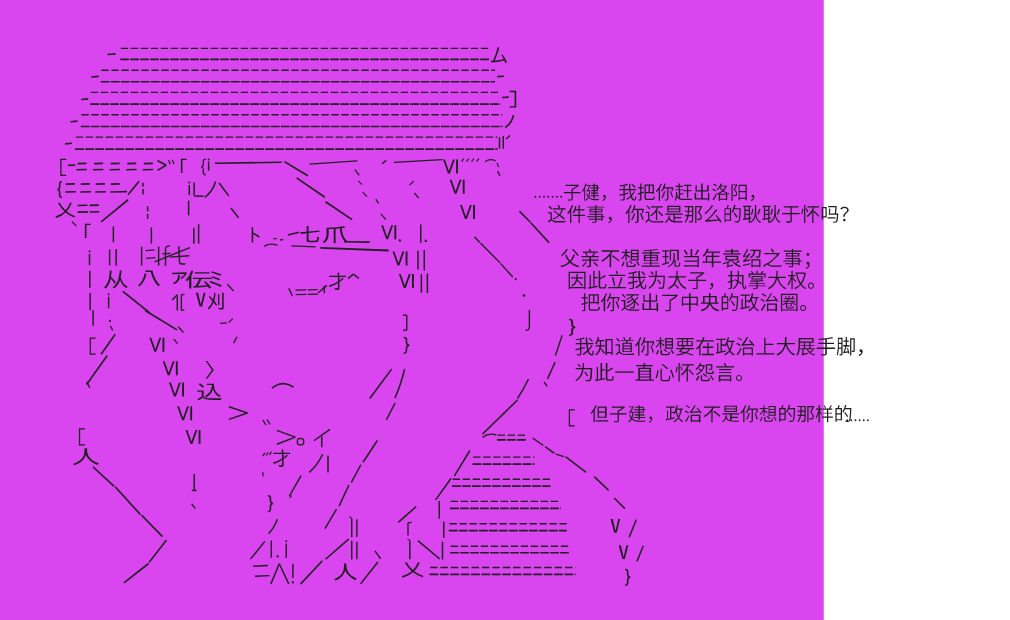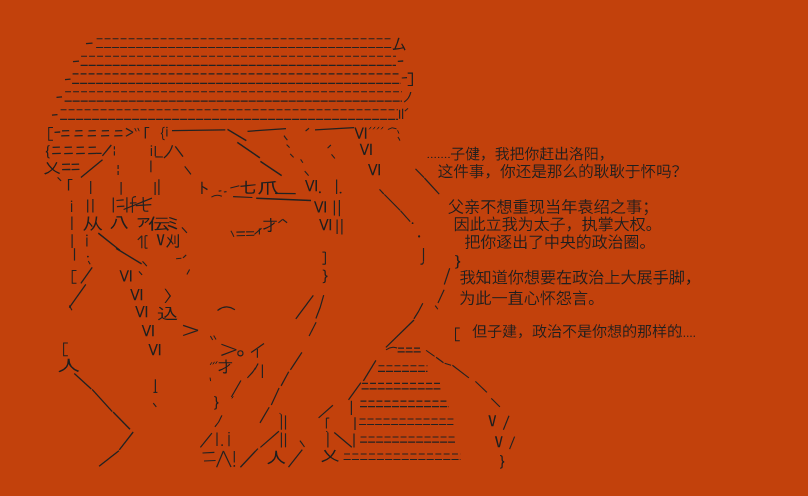--- a/index.html
+++ b/index.html
@@ -1,18 +1,18 @@
 <!DOCTYPE html>
 <html><head>
 <meta charset="utf-8">
 <style>
   html,body { margin:0; padding:0; }
   body { width:808px; height:496px; background:#ffffff; overflow:hidden;
          font-family:"DejaVu Sans", sans-serif; }
-  .scene { position:relative; width:808px; height:496px; background:#c2410c; }
+  .scene { position:relative; width:659px; height:496px; background:#d946ef; }
   .art-svg { position:absolute; left:0; top:0; filter:blur(0.32px); }
   .art-svg path, .art-svg circle { fill:#1f1f1f; }
   .art-svg line, .art-svg .s { stroke:#222; stroke-linecap:butt; fill:none; }
   .art-svg circle { stroke:none; }
   
   .dlg { position:absolute; color:transparent; font-size:12px; line-height:19px;
          white-space:pre; }
   .art-text { position:absolute; left:40px; top:33px; color:transparent; font-size:16px;
               line-height:17.78px; white-space:pre; }
 </style>

